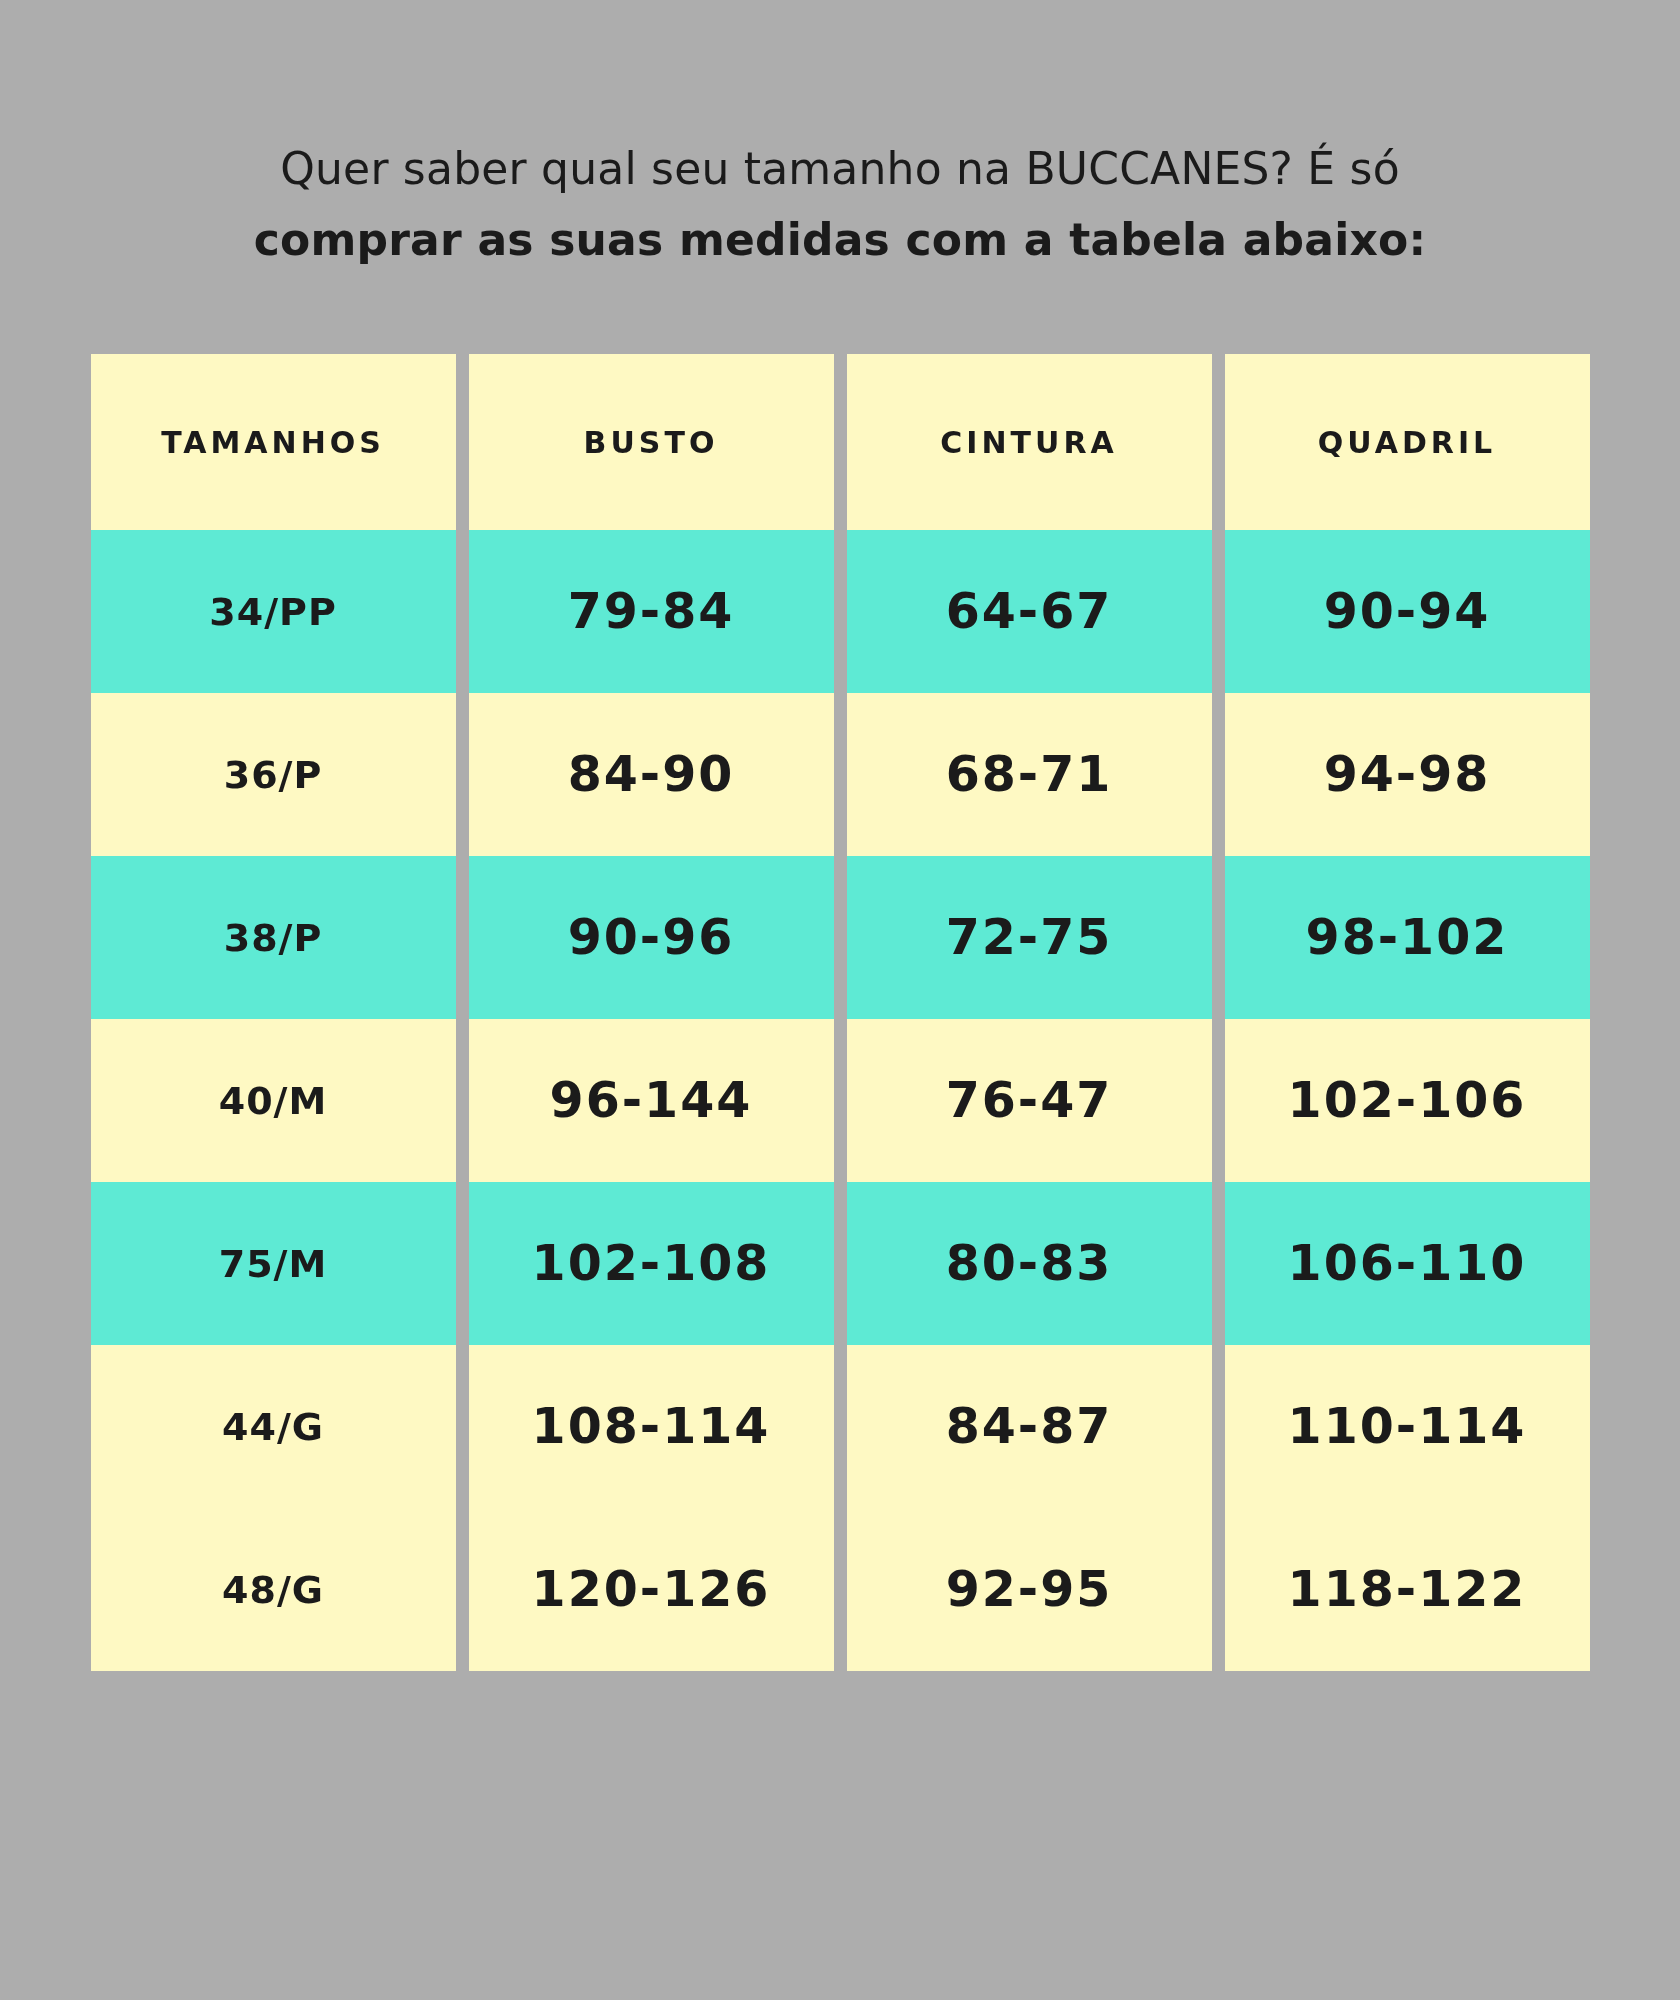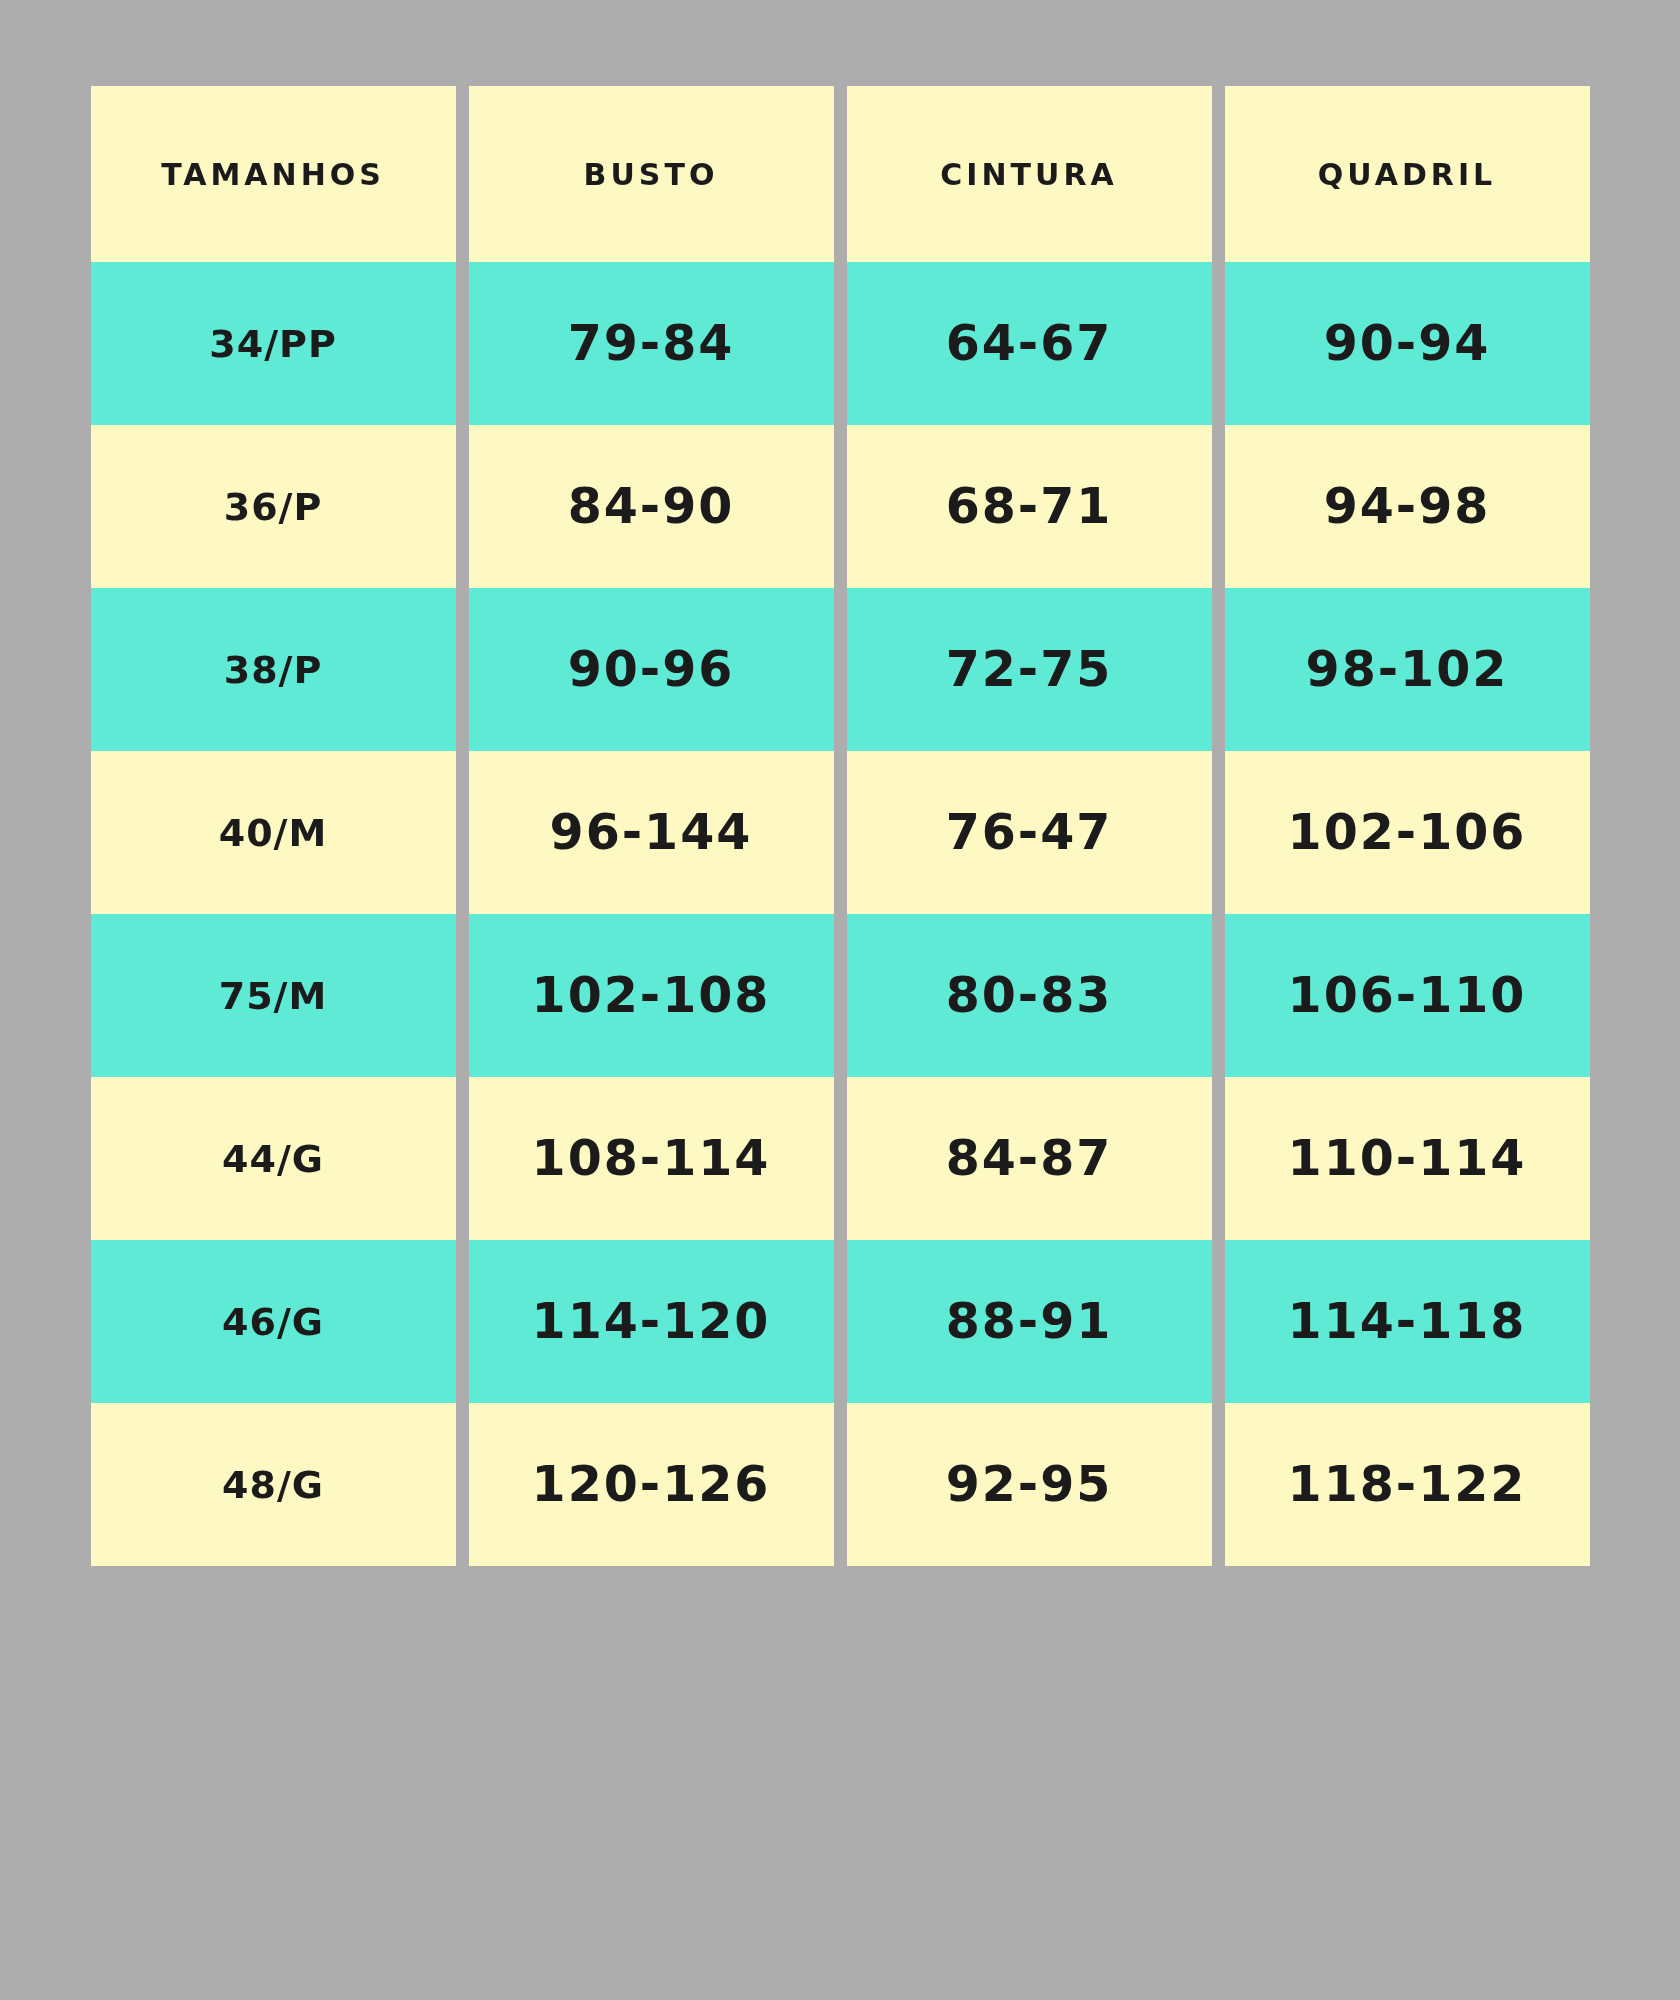--- a/index.html
+++ b/index.html
@@ -79,20 +79,24 @@
   .col-0 { width: 25%; }
   .col-1 { width: 25%; }
   .col-2 { width: 25%; }
   .col-3 { width: 25%; }
 </style>
 </head>
 <body>
 
 <div class="page">
 
+  <div class="heading">
+    <div class="heading-line1">Quer saber qual seu tamanho na BUCCANES? É só</div>
+    <div class="heading-line2">comprar as suas medidas com a tabela abaixo:</div>
+  </div>
 
   <div class="table-wrap">
     <table class="size-table">
       <thead>
         <tr>
           <th class="col-0">TAMANHOS</th>
           <th class="col-1">BUSTO</th>
           <th class="col-2">CINTURA</th>
           <th class="col-3">QUADRIL</th>
         </tr>
@@ -127,26 +131,20 @@
           <td class="measure">102-108</td>
           <td class="measure">80-83</td>
           <td class="measure">106-110</td>
         </tr>
         <tr>
           <td class="size-label">44/G</td>
           <td class="measure">108-114</td>
           <td class="measure">84-87</td>
           <td class="measure">110-114</td>
         </tr>
-        <tr class="alt">
-          <td class="size-label">46/G</td>
-          <td class="measure">114-120</td>
-          <td class="measure">88-91</td>
-          <td class="measure">114-118</td>
-        </tr>
         <tr>
           <td class="size-label">48/G</td>
           <td class="measure">120-126</td>
           <td class="measure">92-95</td>
           <td class="measure">118-122</td>
         </tr>
       </tbody>
     </table>
   </div>
 

